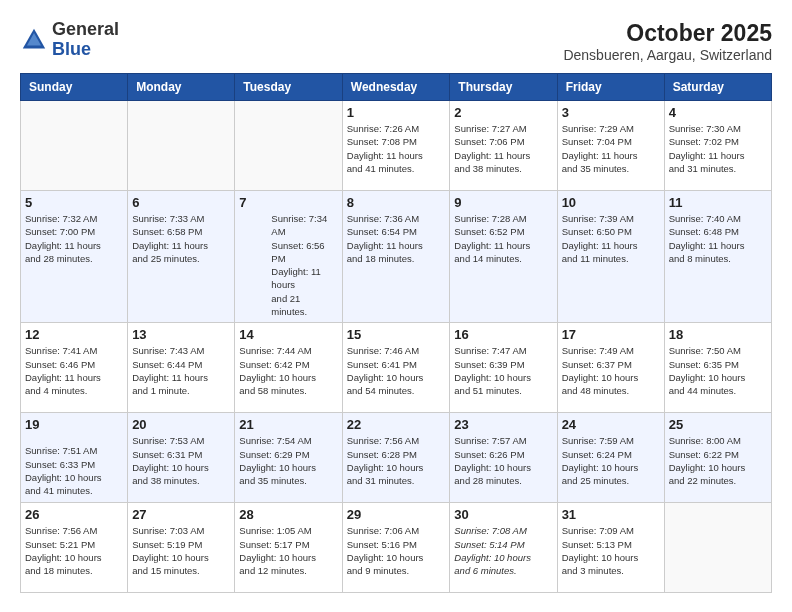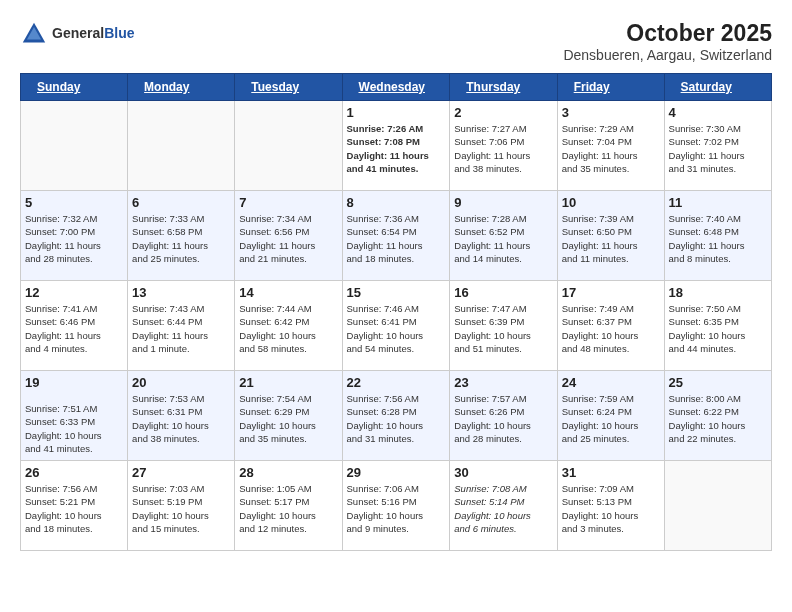--- a/index.html
+++ b/index.html
@@ -16,22 +16,22 @@
       align-items: flex-start;
       margin-bottom: 10px;
     }
     .logo {
       display: flex;
       align-items: center;
       gap: 4px;
     }
     .logo-text {
       display: flex;
-      flex-direction: row;
-      font-size: 14px;
+      flex-direction: column;
+      font-size: 18px;
       font-weight: bold;
       line-height: 1.1;
     }
     .logo-general { color: #333; }
     .logo-blue { color: #2255a4; }
     .logo-icon {
       width: 28px;
       height: 28px;
     }
     .title-section {
@@ -47,26 +47,25 @@
       color: #444;
     }
     .calendar {
       width: 100%;
       border-collapse: collapse;
       font-size: 11px;
     }
     .calendar thead th {
       background-color: #2255a4;
       color: #fff;
-      padding: 6px 16px;
+      padding: 6px 8px;
       text-align: left;
       font-size: 12px;
       font-weight: bold;
       border: 1px solid #1a4080;
-      text-decoration: underline;
     }
     .calendar tbody td {
       border: 1px solid #ccc;
       vertical-align: top;
       padding: 4px;
       width: 108px;
       min-height: 80px;
       height: 90px;
     }
     .day-number {
@@ -119,21 +118,21 @@
         <th>Saturday</th>
       </tr>
   </thead>
   <tbody id="calendar-body">
   <tr>
         <td class="empty-cell"></td>
         <td class="empty-cell"></td>
         <td class="empty-cell"></td>
         <td>
           <div class="day-number">1</div>
-          <div class="day-info" style="white-space: pre-line; font-weight: bold;">Sunrise: 7:26 AM
+          <div class="day-info" style="white-space: pre-line;">Sunrise: 7:26 AM
 Sunset: 7:08 PM
 Daylight: 11 hours
 and 41 minutes.</div>
         </td>
         <td>
           <div class="day-number">2</div>
           <div class="day-info" style="white-space: pre-line;">Sunrise: 7:27 AM
 Sunset: 7:06 PM
 Daylight: 11 hours
 and 38 minutes.</div>
@@ -163,21 +162,21 @@
         </td>
         <td>
           <div class="day-number">6</div>
           <div class="day-info" style="white-space: pre-line;">Sunrise: 7:33 AM
 Sunset: 6:58 PM
 Daylight: 11 hours
 and 25 minutes.</div>
         </td>
         <td>
           <div class="day-number">7</div>
-          <div class="day-info" style="white-space: pre-line;">Sunrise: 7:34 AM
+          <div class="day-info" style="white-space: pre-line; margin-left: 32px;">Sunrise: 7:34 AM
 Sunset: 6:56 PM
 Daylight: 11 hours
 and 21 minutes.</div>
         </td>
         <td>
           <div class="day-number">8</div>
           <div class="day-info" style="white-space: pre-line;">Sunrise: 7:36 AM
 Sunset: 6:54 PM
 Daylight: 11 hours
 and 18 minutes.</div>

